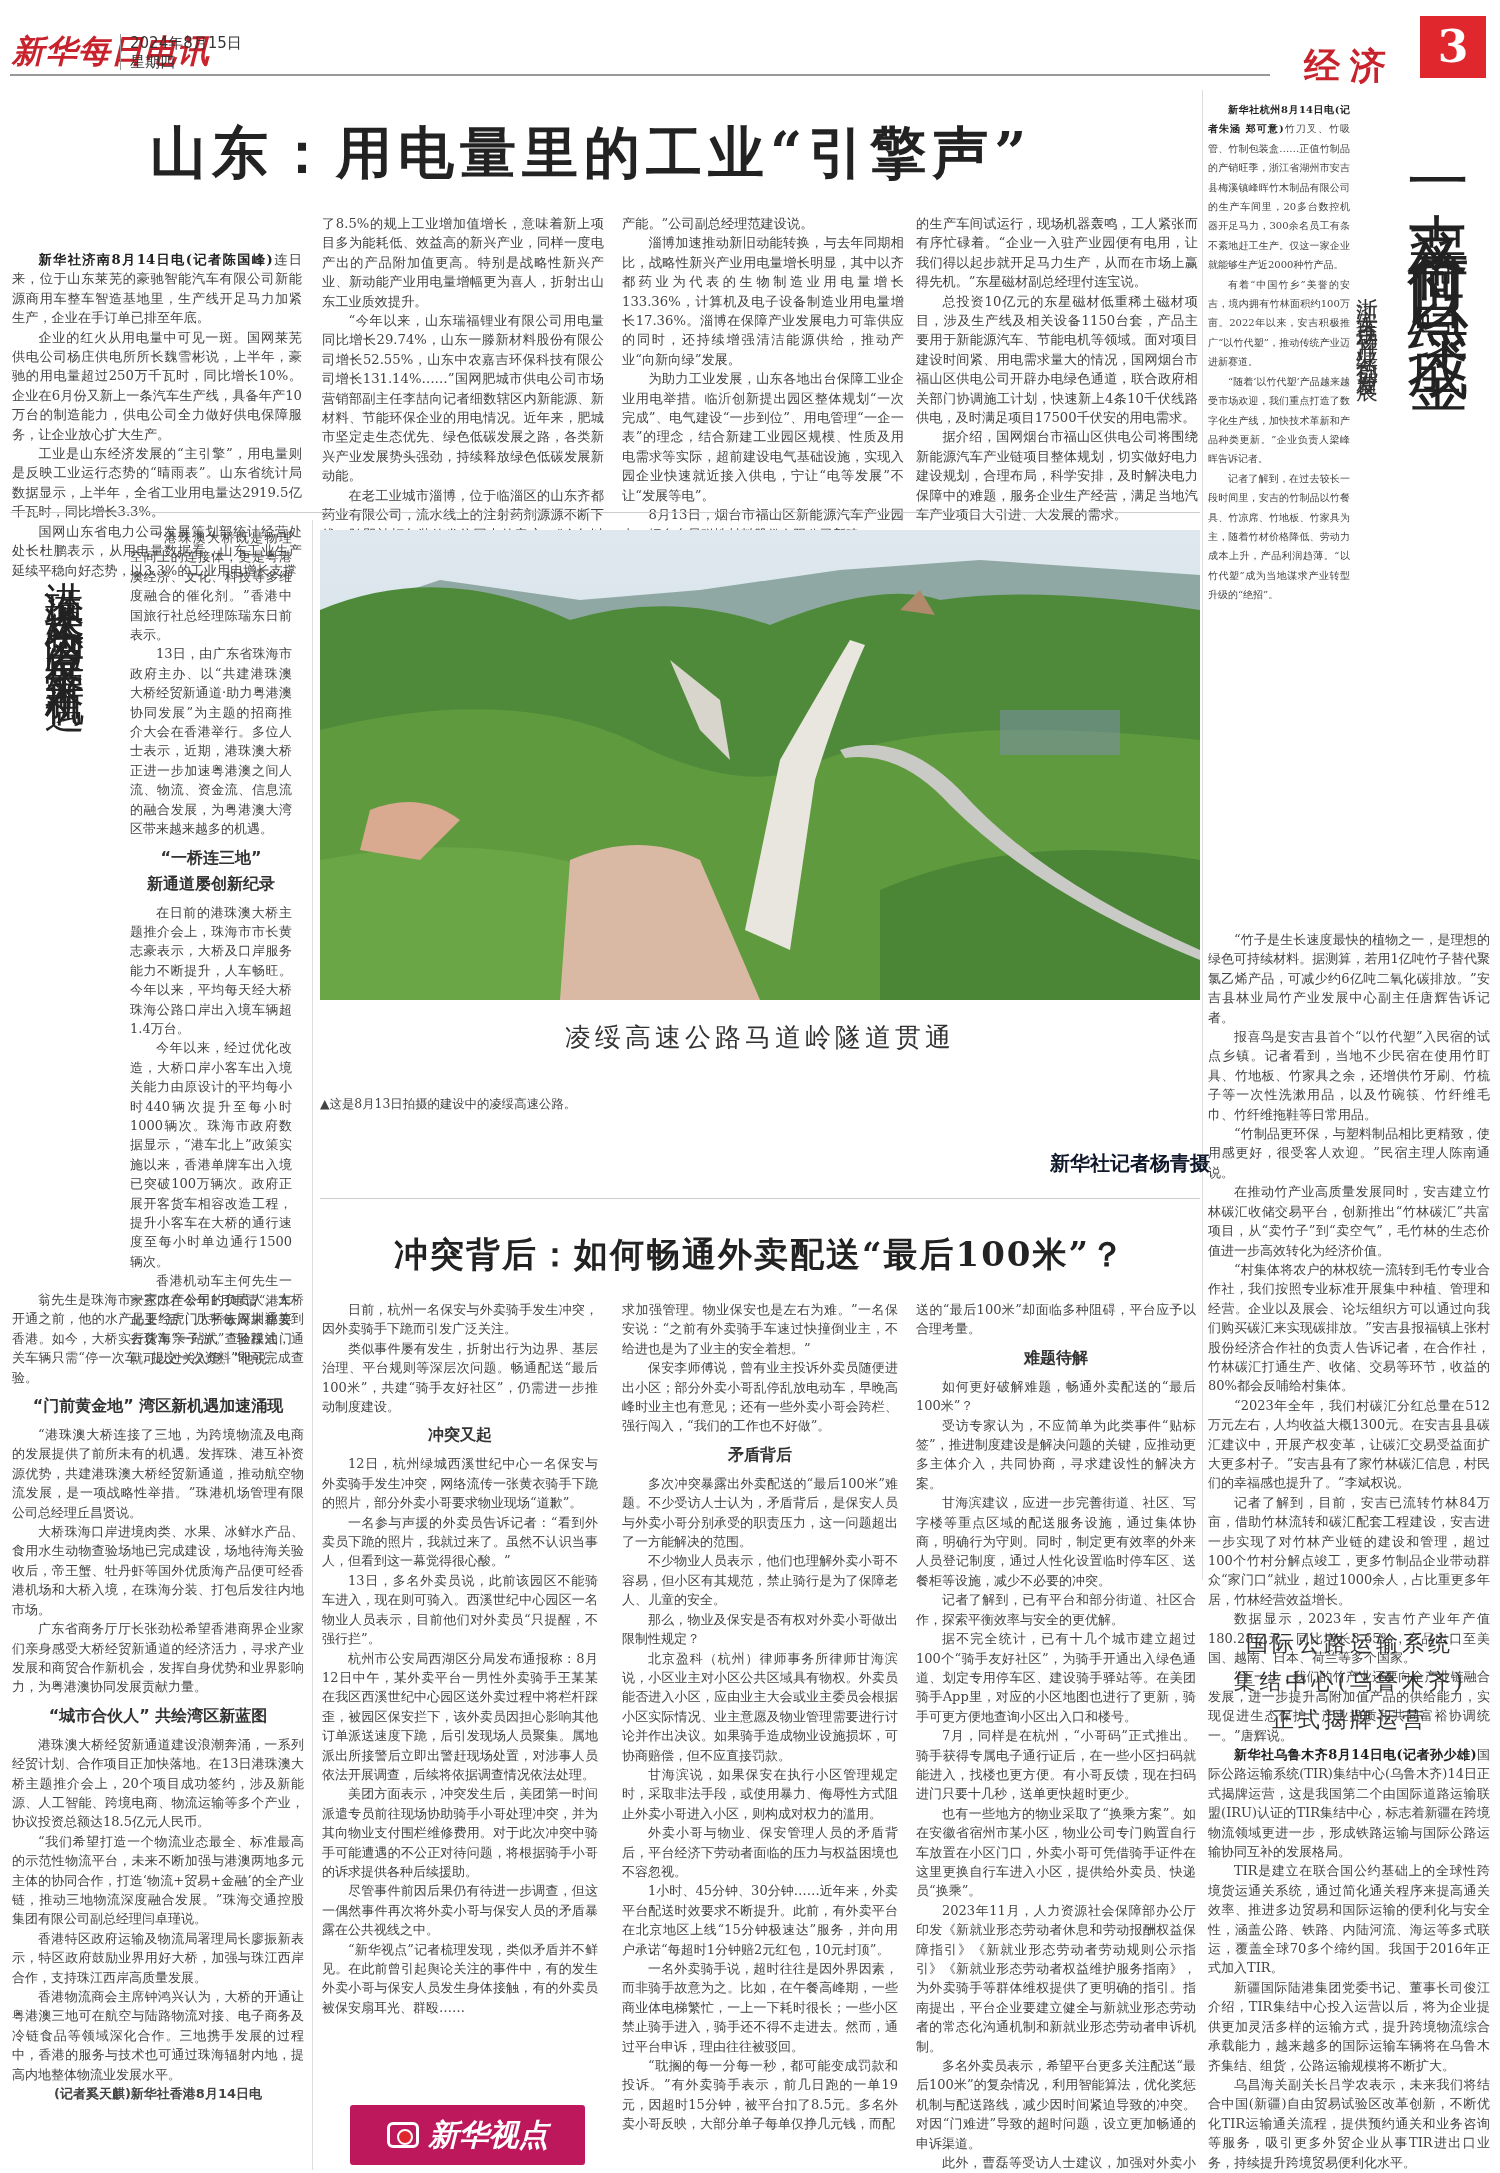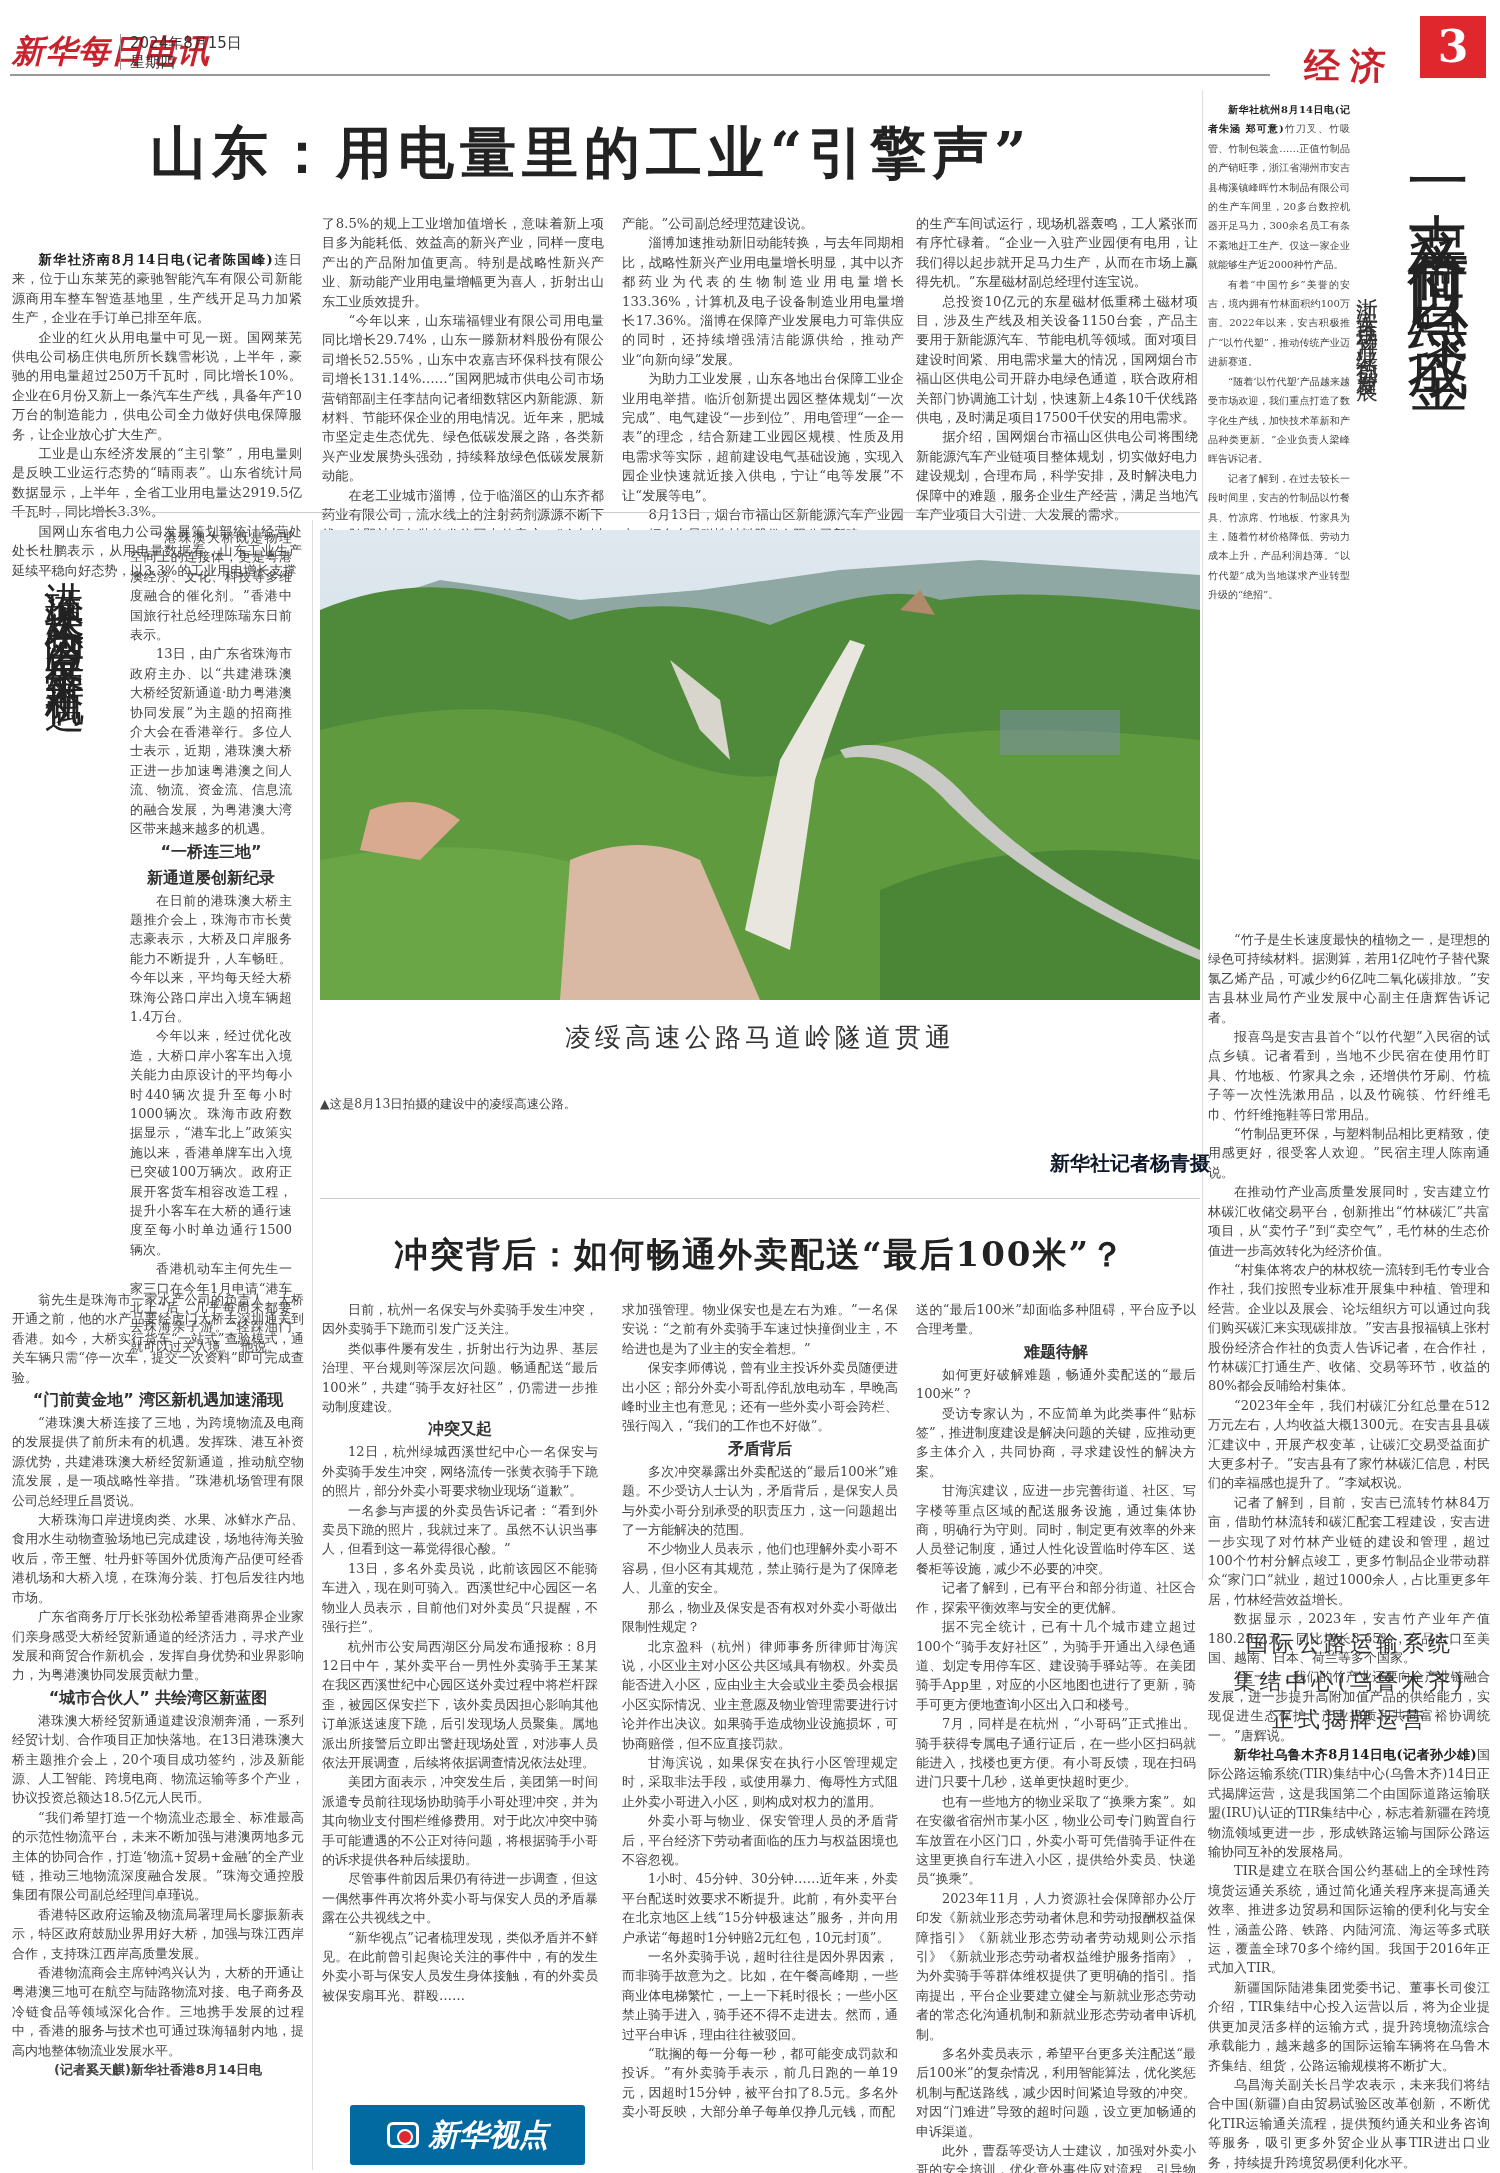--- a/index.html
+++ b/index.html
@@ -10,28 +10,28 @@
   .mast-sep { left: 120px; top: 34px; width: 1px; height: 36px; background: #999; }
   .date { left: 130px; top: 34px; font-size: 15px; color: #333; font-family: "DejaVu Sans", sans-serif; line-height: 19px; }
   .mast-line { left: 10px; top: 74px; width: 1260px; height: 2px; background: #999; }
   .section-name { left: 1304px; top: 42px; font-size: 36px; color: #c8232c; font-weight: bold; letter-spacing: 10px; }
   .page-num { left: 1420px; top: 16px; width: 66px; height: 62px; background: #e0272d; color: #fff; font-size: 44px; font-weight: bold; text-align: center; line-height: 62px; font-family: "DejaVu Serif", serif; }
   .h1 { left: 150px; top: 116px; font-size: 56px; font-weight: bold; color: #222; letter-spacing: 6px; font-family: "DejaVu Serif", serif; }
   .col { font-size: 13.2px; line-height: 19.4px; text-align: justify; color: #444; }
   .col p { text-indent: 2em; }
   .col .lead { font-weight: bold; color: #222; }
   .vtitle { writing-mode: vertical-rl; font-family: "DejaVu Serif", serif; color: #222; }
-  .subhead { text-align: center; font-weight: bold; font-family: "DejaVu Sans", sans-serif; color: #333; font-size: 16px; line-height: 26px; margin: 0 0; }
+  .subhead { text-align: center; font-weight: bold; font-family: "DejaVu Sans", sans-serif; color: #333; font-size: 16px; line-height: 26px; margin: 6px 0; }
   .photo { left: 320px; top: 530px; width: 880px; height: 470px; overflow: hidden; }
   .photo svg { width: 100%; height: 100%; display: block; }
   .photo-title { left: 320px; top: 1020px; width: 880px; text-align: center; font-size: 26px; letter-spacing: 4px; color: #333; }
   .caption { left: 320px; top: 1095px; width: 880px; font-size: 12.4px; line-height: 18px; color: #444; }
   .credit { left: 1050px; top: 1150px; font-size: 20px; font-weight: bold; font-family: "DejaVu Sans", sans-serif; color: #0f172a; }
   .h2 { left: 320px; top: 1232px; width: 880px; text-align: center; font-size: 34px; font-weight: bold; color: #222; letter-spacing: 2px; }
-  .badge { left: 350px; top: 2105px; width: 235px; height: 60px; background: #0369a1; border-radius: 3px; color: #fff; font-size: 30px; font-weight: bold; font-style: italic; display: flex; align-items: center; justify-content: center; gap: 10px; font-family: "DejaVu Sans", sans-serif; }
+  .badge { left: 350px; top: 2105px; width: 235px; height: 60px; background: #be185d; border-radius: 3px; color: #fff; font-size: 30px; font-weight: bold; font-style: italic; display: flex; align-items: center; justify-content: center; gap: 10px; font-family: "DejaVu Sans", sans-serif; }
   .badge .cam { width: 32px; height: 26px; border: 3px solid #fff; border-radius: 6px; position: relative; }
   .badge .cam::after { content: ""; position: absolute; left: 7px; top: 4px; width: 12px; height: 12px; border-radius: 50%; background: #e0272d; border: 2px solid #fff; }
   .right-head { left: 1210px; top: 1625px; width: 280px; text-align: center; font-size: 22px; line-height: 38px; letter-spacing: 4px; color: #333; }
   .divider-v { width: 1px; background: #ddd; }
   .divider-h { height: 1px; background: #ccc; }
 </style>
 </head>
 <body>
 
 <div class="abs masthead">

